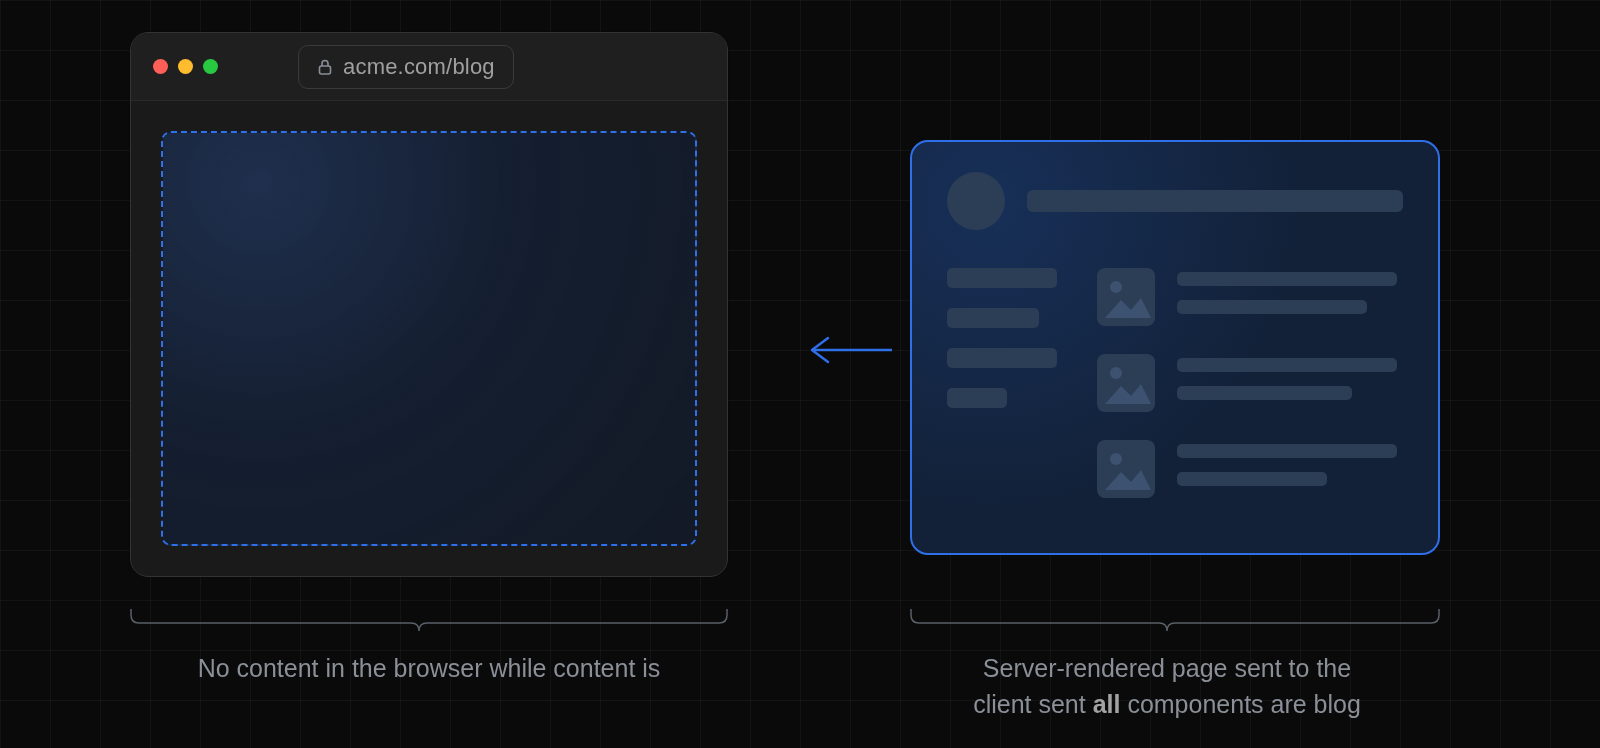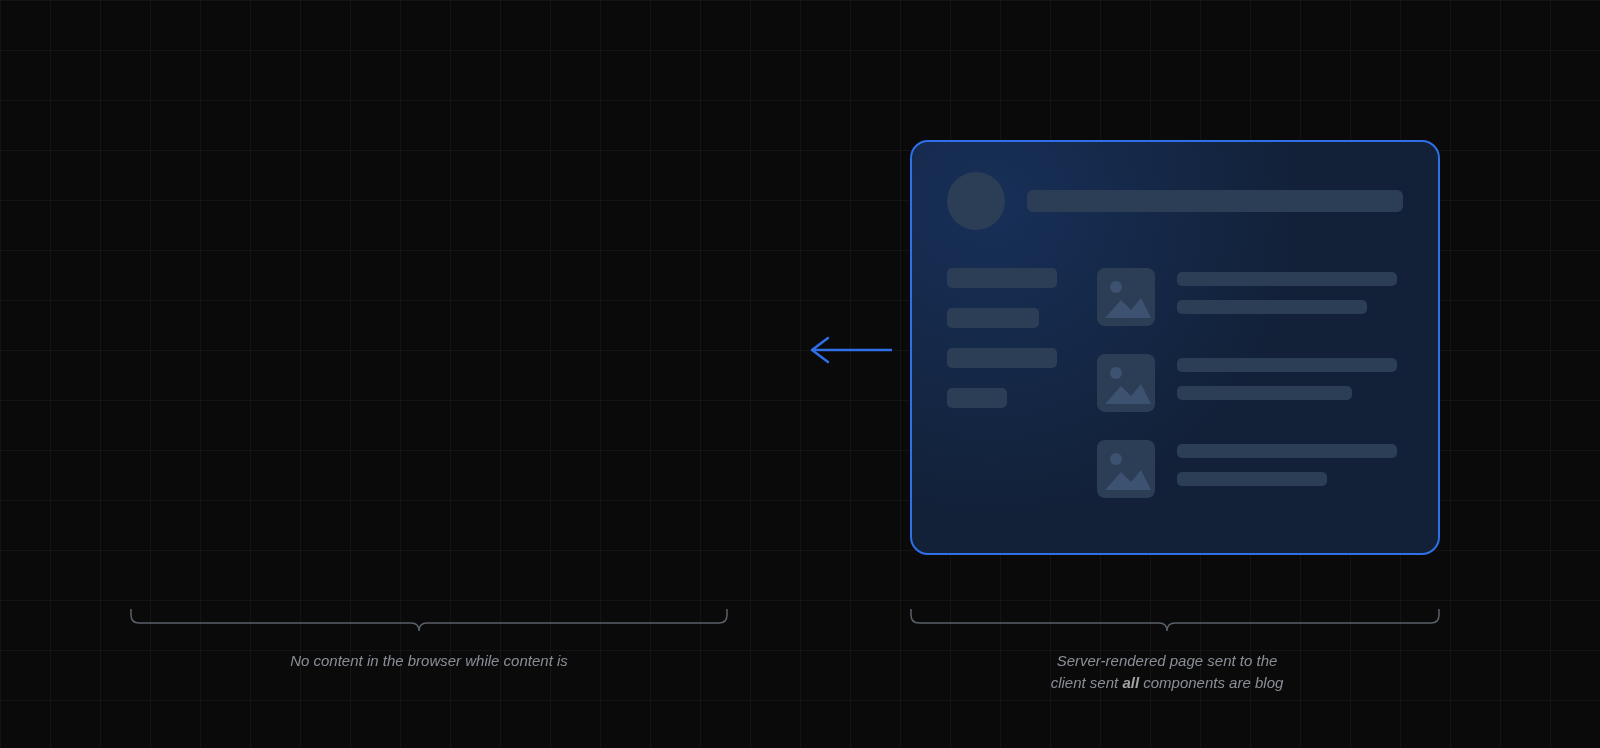--- a/index.html
+++ b/index.html
@@ -118,38 +118,56 @@
 
   
   .bracket {
     position: absolute;
     height: 28px;
   }
   .bracket svg { width: 100%; height: 100%; display: block; }
   .caption {
     position: absolute;
     color: #8a8f98;
-    font-size: 15px;
+    font-size: 25px;
     text-align: center;
     line-height: 1.45;
-    font-style: italic;
   }
   .caption b { color: #a3a3a3; font-weight: 700; }
 
   .bracket-left { left: 130px; top: 608px; width: 598px; }
   .caption-left { left: 130px; top: 650px; width: 598px; }
   .bracket-right { left: 910px; top: 608px; width: 530px; }
   .caption-right { left: 872px; top: 650px; width: 590px; }
 </style>
 </head>
 <body>
 
 <div class="grid-bg"></div>
 <div class="canvas">
 
+  <div class="browser">
+    <div class="titlebar">
+      <div class="traffic">
+        <span class="dot red"></span>
+        <span class="dot yellow"></span>
+        <span class="dot green"></span>
+      </div>
+      <div class="addr">
+        <span class="lock-icon">
+          <svg viewBox="0 0 16 18" fill="none" stroke="#8a8f98" stroke-width="1.6">
+            <rect x="2.5" y="8" width="11" height="8" rx="2"></rect>
+            <path d="M5 8 V5.5 a3 3 0 0 1 6 0 V8"></path>
+          </svg>
+        </span>
+        <span>acme.com/blog</span>
+      </div>
+    </div>
+    <div class="viewport"></div>
+  </div>
 
   <div class="arrow">
     <svg viewBox="0 0 100 40">
       <line x1="12" y1="20" x2="92" y2="20" stroke="#2f6fe8" stroke-width="2.5"></line>
       <polyline points="28,8 12,20 28,32" fill="none" stroke="#2f6fe8" stroke-width="2.5" stroke-linecap="round" stroke-linejoin="round"></polyline>
     </svg>
   </div>
 
   <div class="server-card">
     <div class="sc-top">

